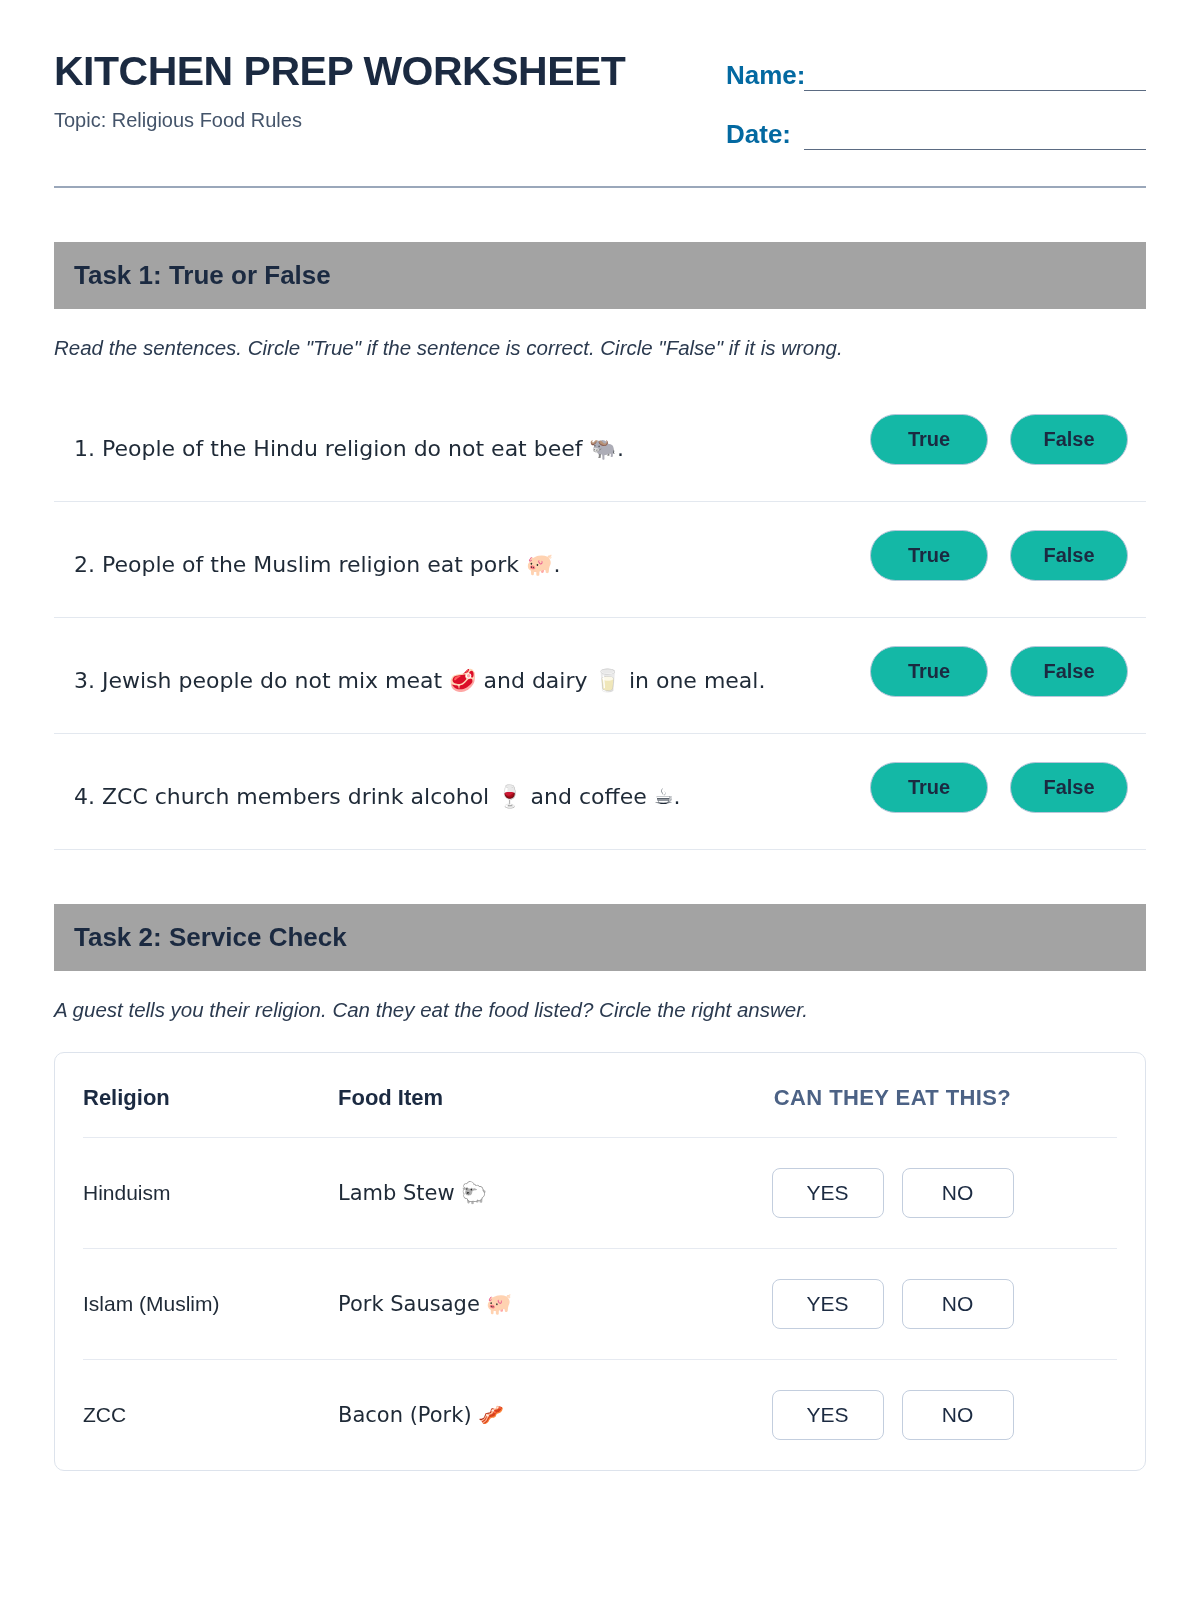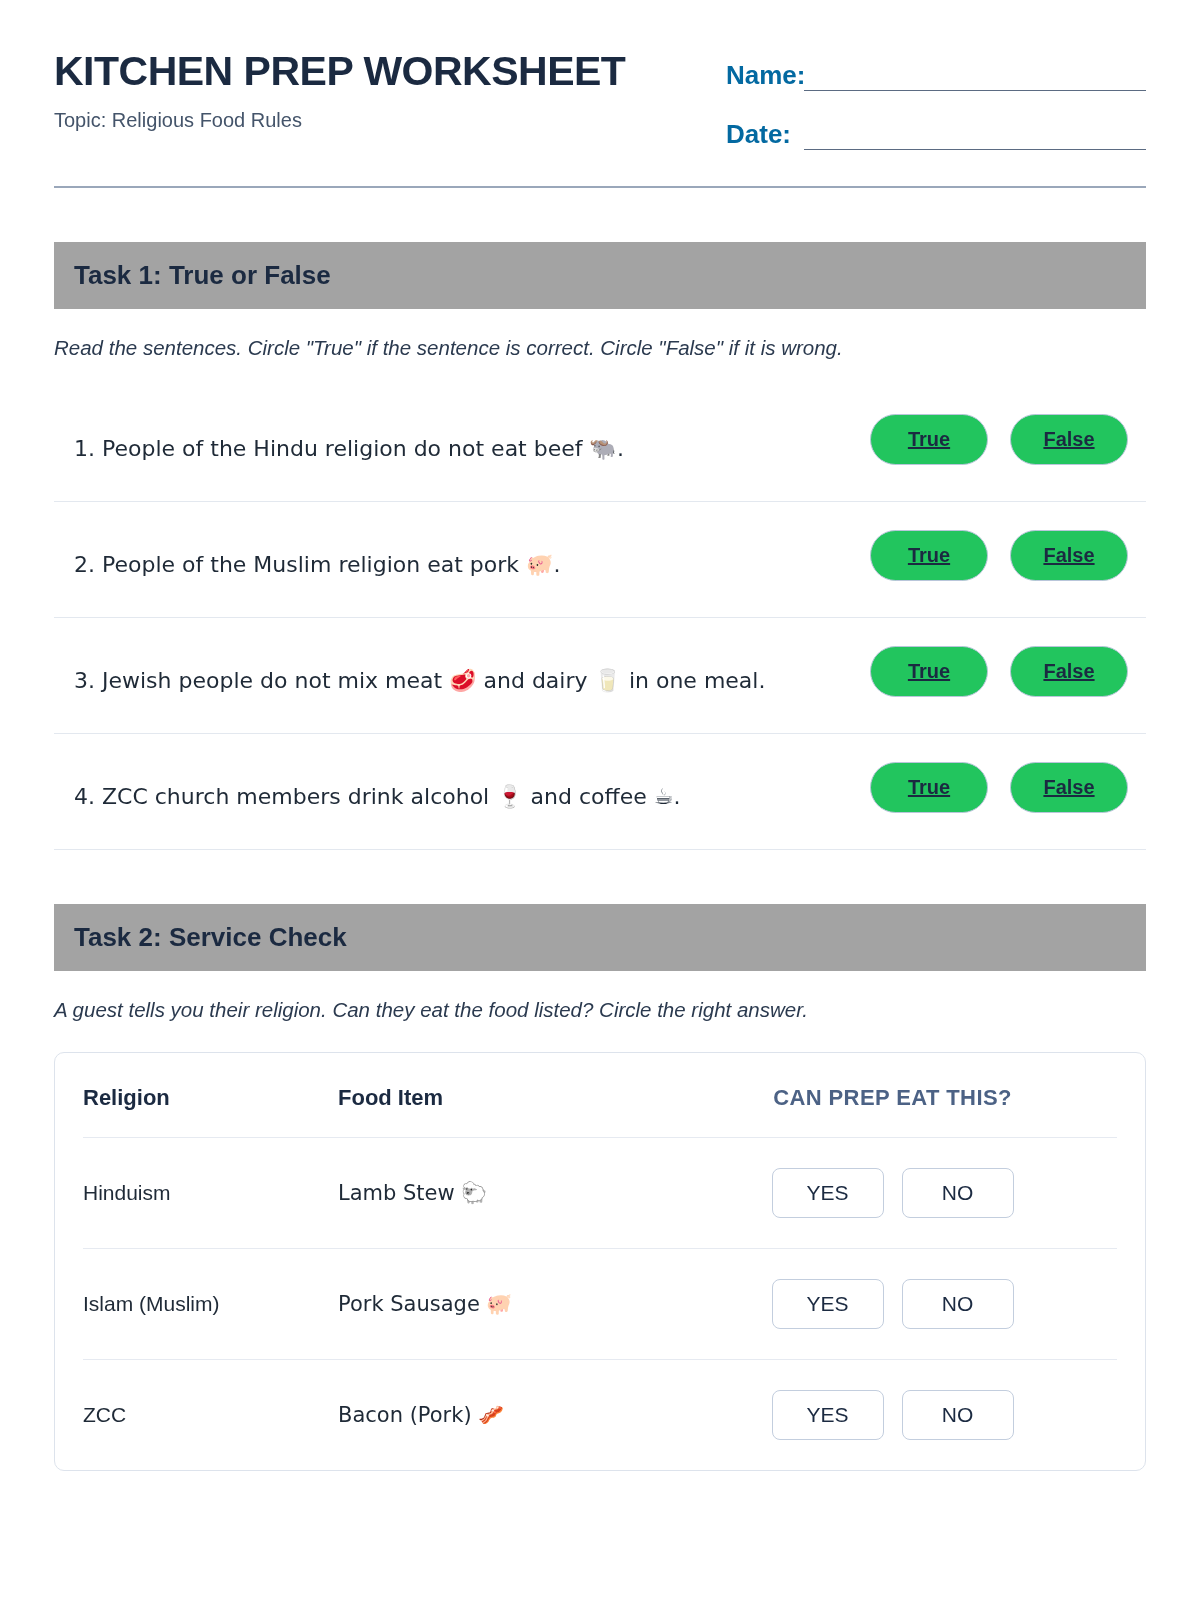--- a/index.html
+++ b/index.html
@@ -113,22 +113,21 @@
   }
   .pill {
     border: 1.6px solid #b9c6da;
     border-radius: 32px;
     padding: 13px 0;
     width: 118px;
     text-align: center;
     font-size: 20px;
     font-weight: bold;
     color: #1b2a41;
-    background: #22c55e;
-    text-decoration: underline;
+    background: #14b8a6;
   }
 
   
   .table-card {
     margin-top: 26px;
     border: 1px solid #dde3ec;
     border-radius: 10px;
     padding: 6px 28px 0 28px;
     background: #ffffff;
   }
@@ -244,21 +243,21 @@
     <h2>Task 2: Service Check</h2>
   </div>
   <p class="section-instructions">A guest tells you their religion. Can they eat the food listed? Circle the right answer.</p>
 
   <div class="table-card">
     <table class="service">
       <tbody>
           <tr>
         <th class="col-religion">Religion</th>
         <th class="col-food">Food Item</th>
-        <th class="ans">CAN PREP EAT THIS?</th>
+        <th class="ans">CAN THEY EAT THIS?</th>
       </tr>
       <tr>
         <td class="col-religion">Hinduism</td>
         <td class="col-food emoji">Lamb Stew 🐑</td>
         <td class="ans-cell">
           <div class="yn-wrap">
             <div class="box">YES</div>
             <div class="box">NO</div>
           </div>
         </td>

